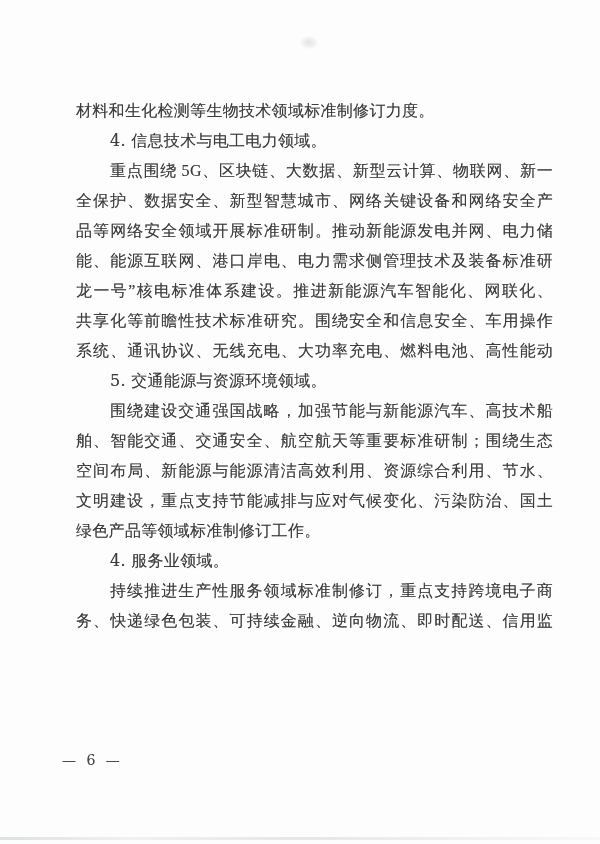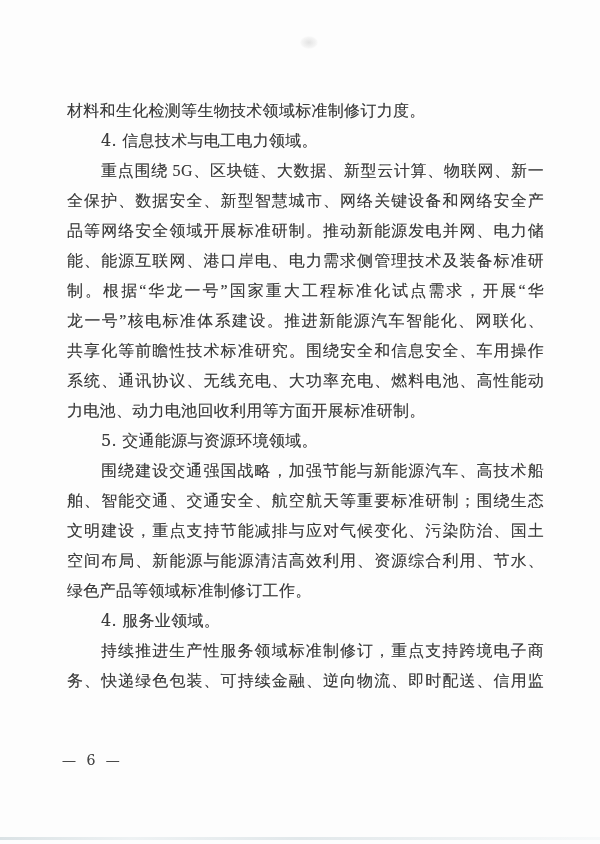--- a/index.html
+++ b/index.html
@@ -9,21 +9,21 @@
     font-family: "DejaVu Serif", "Liberation Serif", serif;
     overflow: hidden;
   }
   .page {
     position: relative;
     width: 600px; height: 844px;
     background: #fdfdfd;
   }
   .text-block {
     position: absolute;
-    left: 67px; top: 96px;
+    left: 76px; top: 96px;
     width: 477px;
   }
   .line {
     height: 30px;
     line-height: 30px;
     font-size: 16px;
     color: #3c3c3c;
     text-align: left;
     overflow: hidden;
     text-shadow: 0 0 0.6px rgba(80,80,80,0.55);
@@ -72,30 +72,28 @@
 
   <div class="scan-smudge"></div>
 
   <div class="text-block">
     <div class="line">材料和生化检测等生物技术领域标准制修订力度。</div>
     <div class="line ind">4. 信息技术与电工电力领域。</div>
     <div class="line ind j">重点围绕 5G、区块链、大数据、新型云计算、物联网、新一</div>
     <div class="line j">全保护、数据安全、新型智慧城市、网络关键设备和网络安全产</div>
     <div class="line j">品等网络安全领域开展标准研制。推动新能源发电并网、电力储</div>
     <div class="line j">能、能源互联网、港口岸电、电力需求侧管理技术及装备标准研</div>
-    <div class="line j">制。根据“华龙一号”国家重大工程标准化试点需求，开展“华</div>
     <div class="line j">龙一号”核电标准体系建设。推进新能源汽车智能化、网联化、</div>
     <div class="line j">共享化等前瞻性技术标准研究。围绕安全和信息安全、车用操作</div>
     <div class="line j">系统、通讯协议、无线充电、大功率充电、燃料电池、高性能动</div>
-    <div class="line">力电池、动力电池回收利用等方面开展标准研制。</div>
     <div class="line ind">5. 交通能源与资源环境领域。</div>
     <div class="line ind j">围绕建设交通强国战略，加强节能与新能源汽车、高技术船</div>
     <div class="line j">舶、智能交通、交通安全、航空航天等重要标准研制；围绕生态</div>
+    <div class="line j">空间布局、新能源与能源清洁高效利用、资源综合利用、节水、</div>
     <div class="line j">文明建设，重点支持节能减排与应对气候变化、污染防治、国土</div>
-    <div class="line j">空间布局、新能源与能源清洁高效利用、资源综合利用、节水、</div>
     <div class="line">绿色产品等领域标准制修订工作。</div>
     <div class="line ind">4. 服务业领域。</div>
     <div class="line ind j">持续推进生产性服务领域标准制修订，重点支持跨境电子商</div>
     <div class="line j">务、快递绿色包装、可持续金融、逆向物流、即时配送、信用监</div>
   </div>
 
   <div class="page-number">— 6 —</div>
 
   <div class="bottom-scan-edge"></div>
 

